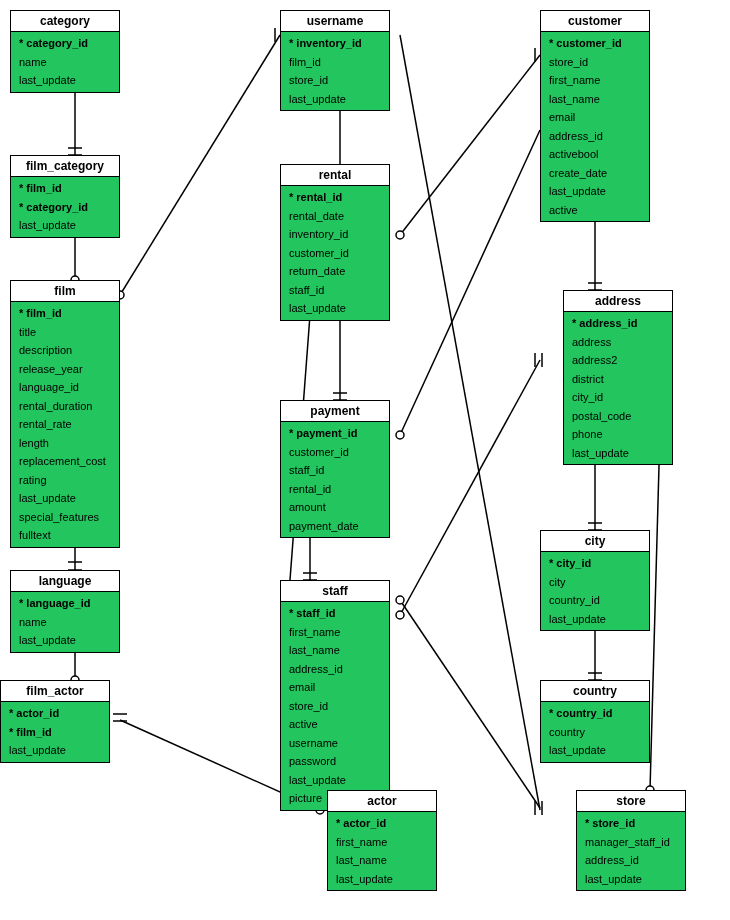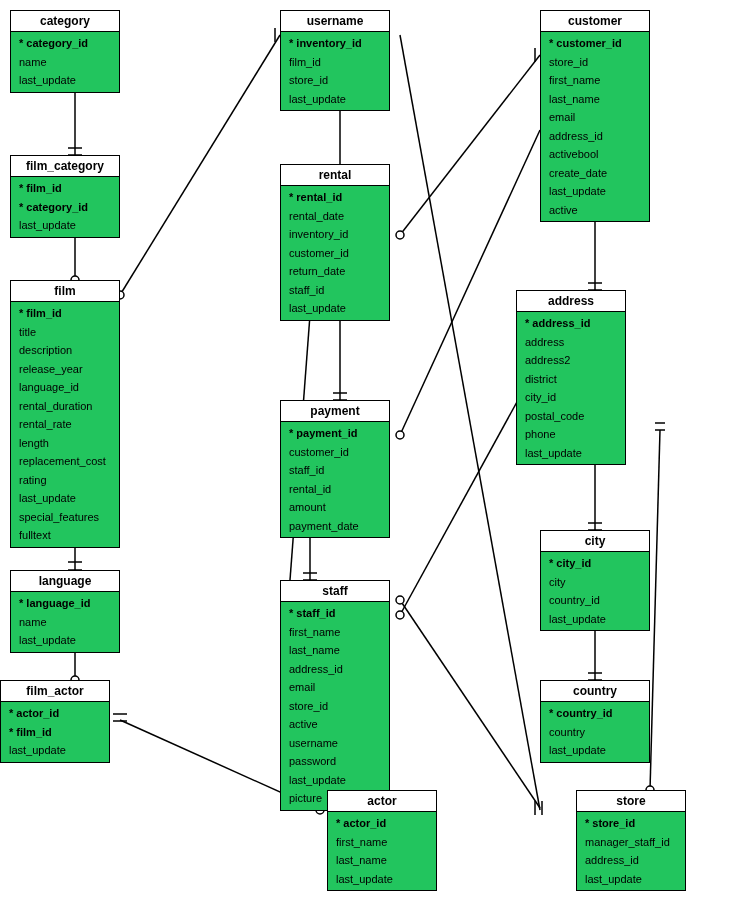--- a/index.html
+++ b/index.html
@@ -266,21 +266,21 @@
         <div class="entity-field">first_name</div>
         <div class="entity-field">last_name</div>
         <div class="entity-field">email</div>
         <div class="entity-field">address_id</div>
         <div class="entity-field">activebool</div>
         <div class="entity-field">create_date</div>
         <div class="entity-field">last_update</div>
         <div class="entity-field">active</div>
       </div>
     </div>
-    <div class="entity" style="left: 516px; top: 290px;">
+    <div class="entity" style="left: 563px; top: 290px;">
       <div class="entity-header">address</div>
       <div class="entity-body">
         <div class="entity-field pk">* address_id</div>
         <div class="entity-field">address</div>
         <div class="entity-field">address2</div>
         <div class="entity-field">district</div>
         <div class="entity-field">city_id</div>
         <div class="entity-field">postal_code</div>
         <div class="entity-field">phone</div>
         <div class="entity-field">last_update</div>

